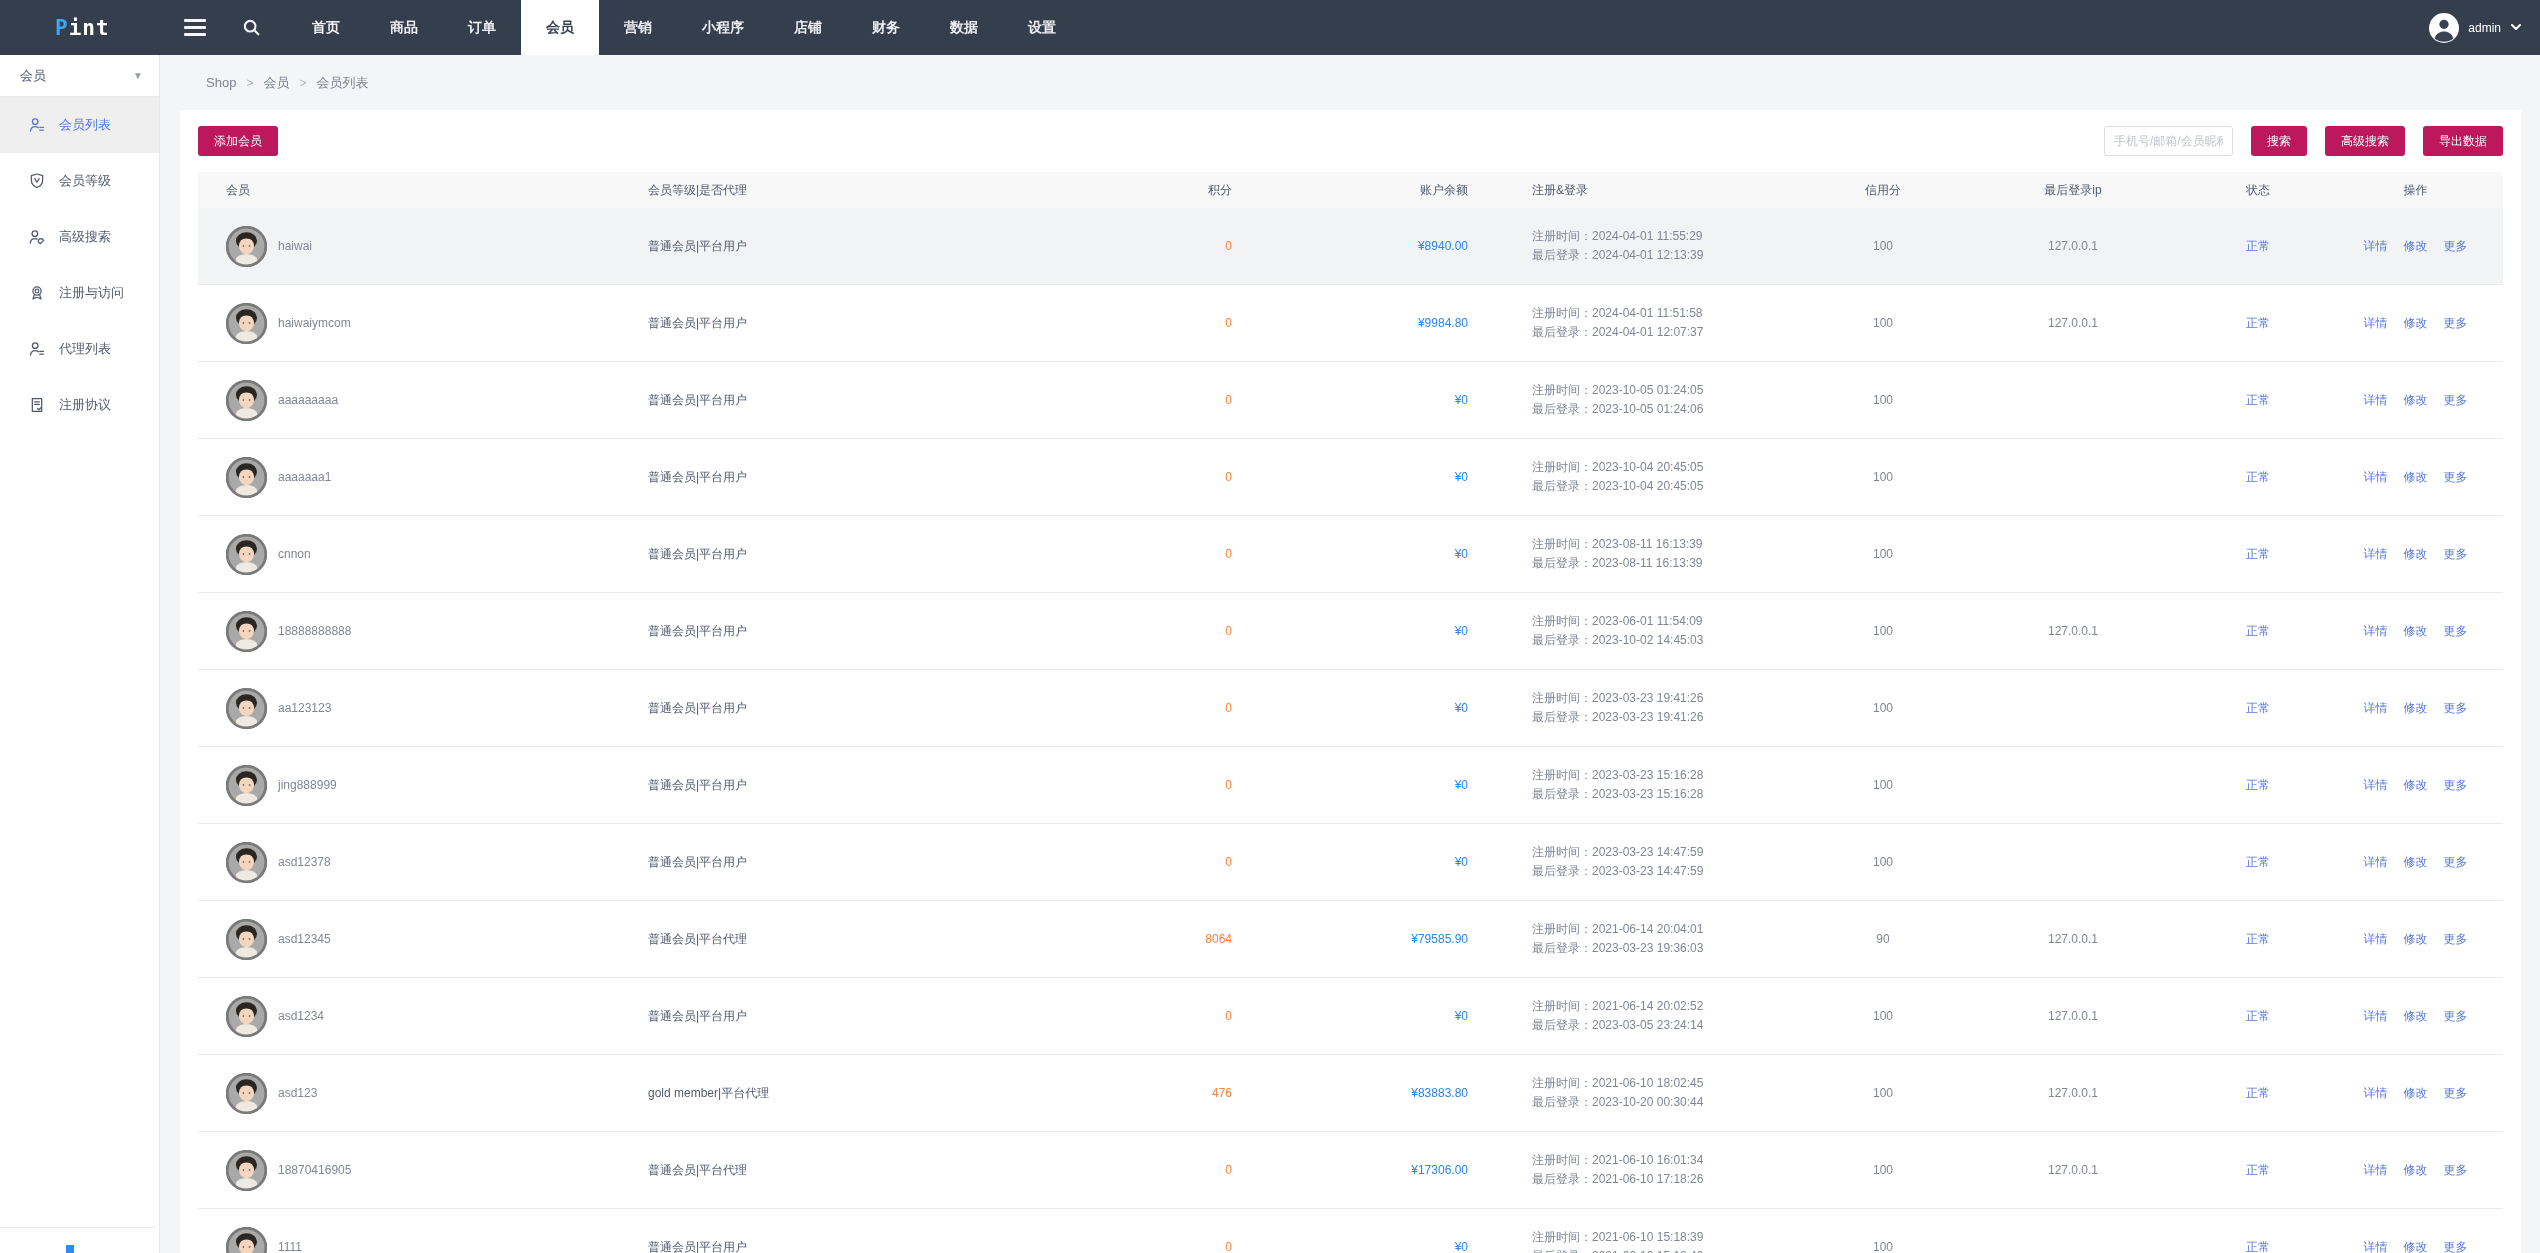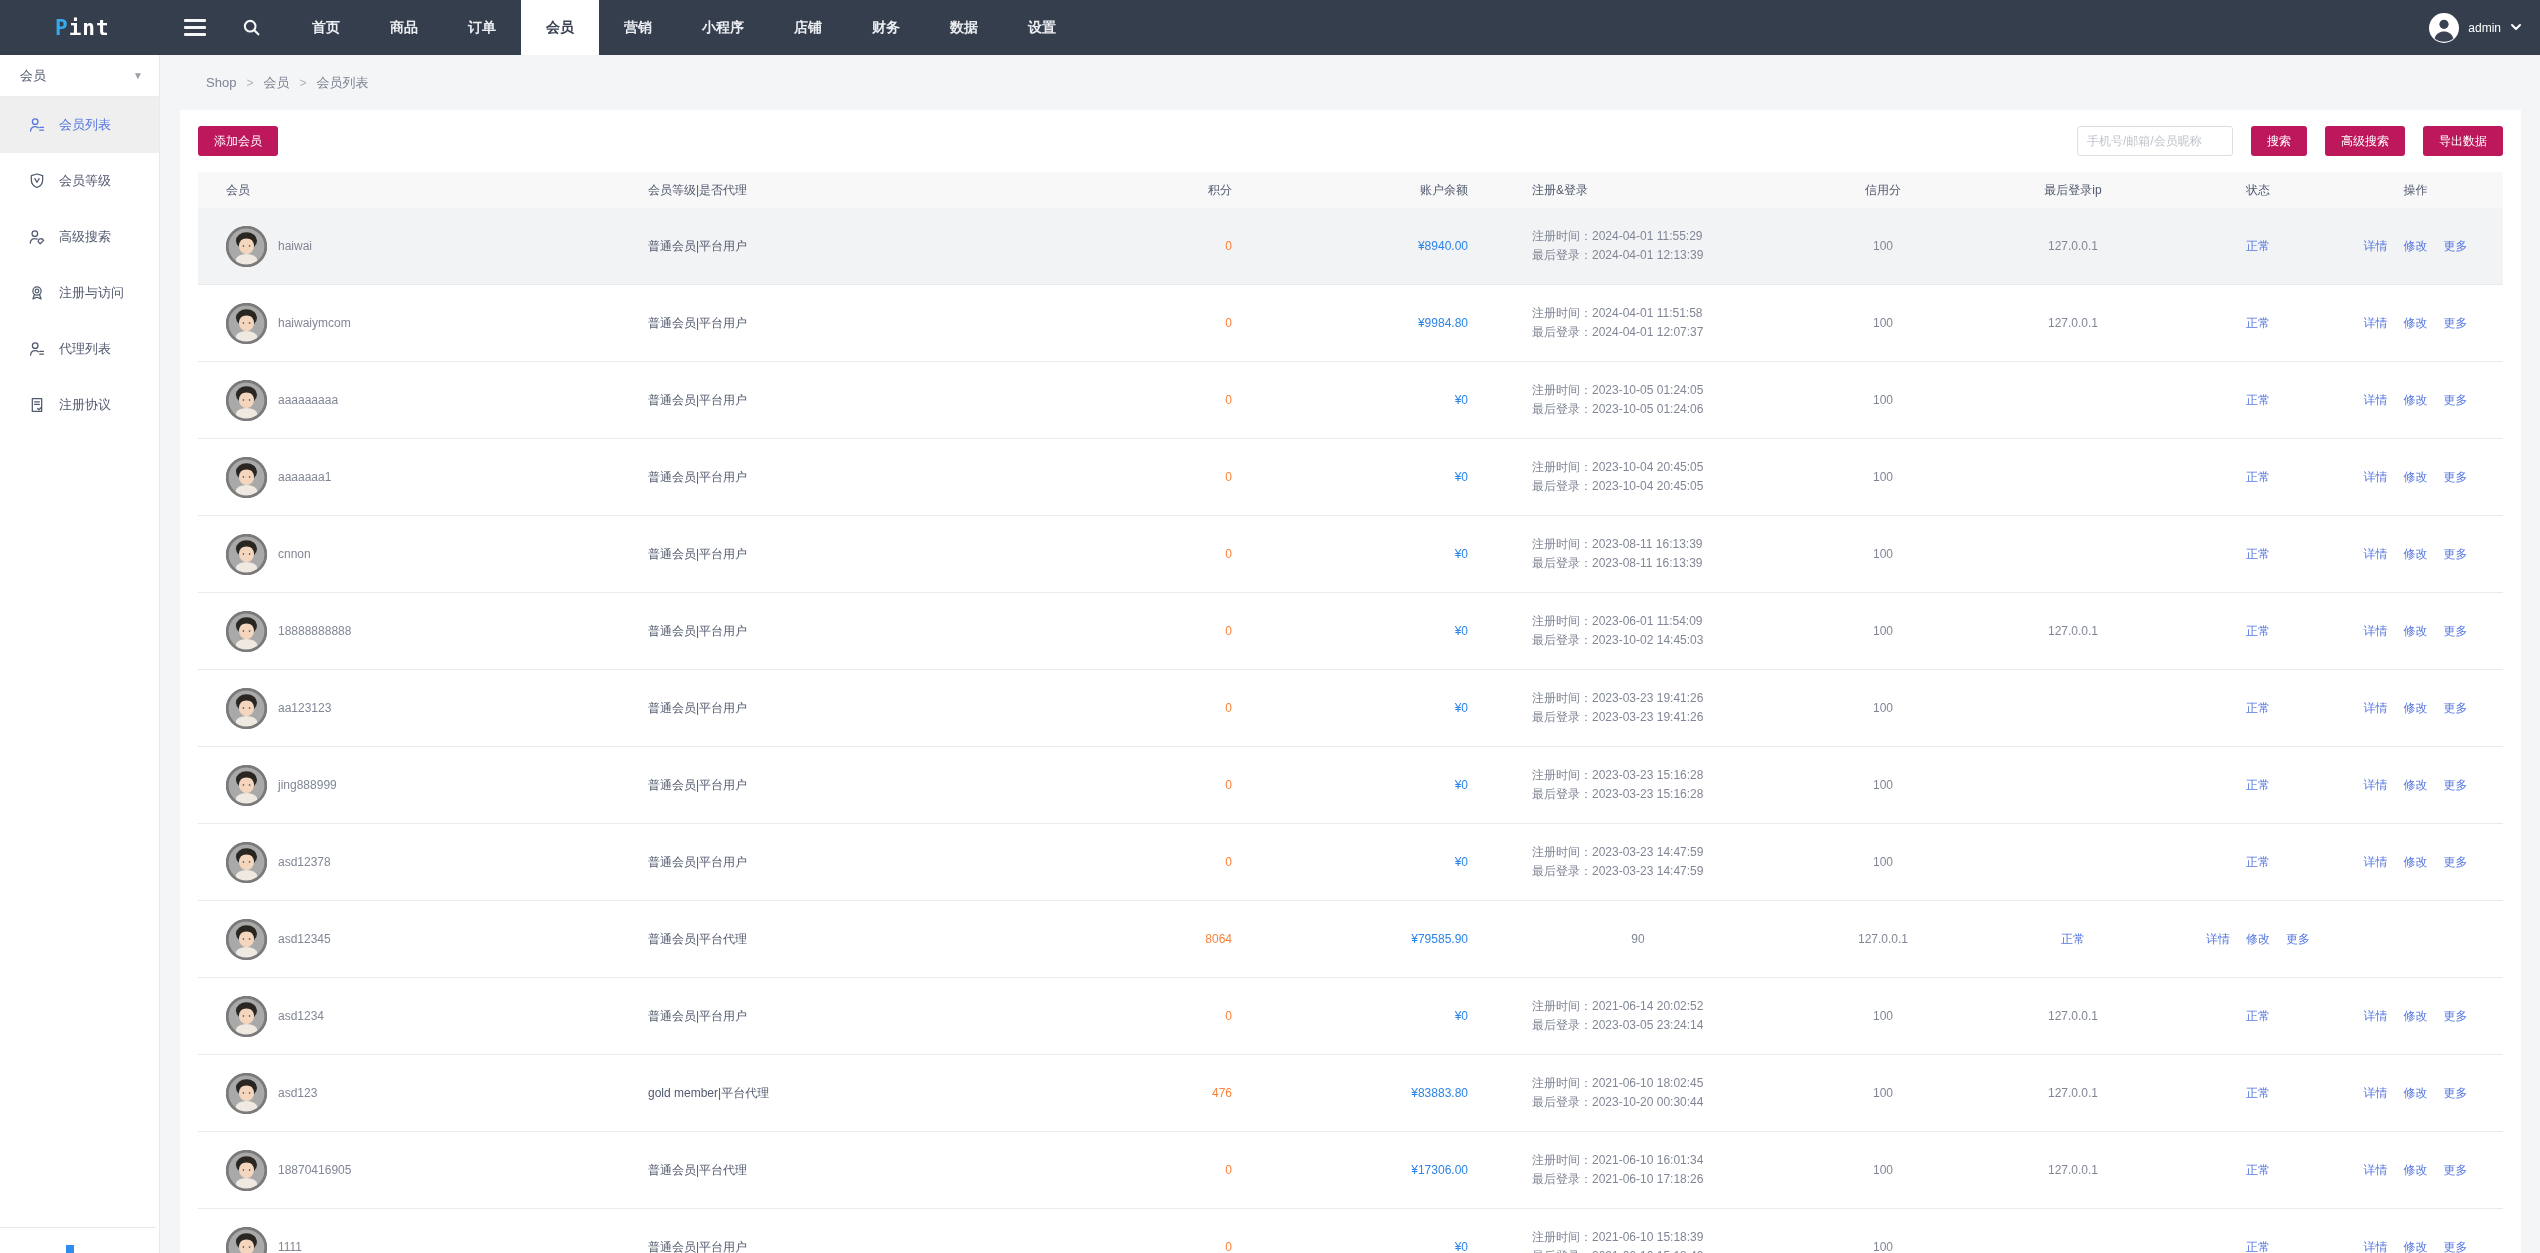--- a/index.html
+++ b/index.html
@@ -38,21 +38,21 @@
 .main { position:absolute; top:55px; left:160px; width:2380px; height:1198px; background:#f4f5f7; }
 .breadcrumb { height:55px; display:flex; align-items:center; padding-left:46px; font-size:13px; color:#7d8492; gap:10px; }
 .crumb { cursor:pointer; }
 .crumb-sep { color:#aeb3bb; font-size:12px; }
 .card { position:absolute; top:55px; left:20px; width:2341px; height:1143px; background:#ffffff; overflow:hidden; }
 
 
 .toolbar { height:62px; display:flex; align-items:center; padding:0 18px; }
 .btn { height:30px; background:#be185d; color:#ffffff; border:none; border-radius:3px; font-size:12px; padding:0 16px; cursor:pointer; font-family:inherit; white-space:nowrap; }
 .toolbar-right { margin-left:auto; display:flex; align-items:center; gap:18px; }
-.search-input { width:156px; height:30px; border:1px solid #dcdee2; border-radius:3px; padding:0 9px; font-size:12px; color:#515a6e; outline:none; font-family:inherit; background:#fff; }
+.search-input { width:129px; height:30px; border:1px solid #dcdee2; border-radius:3px; padding:0 9px; font-size:12px; color:#515a6e; outline:none; font-family:inherit; background:#fff; }
 .search-input::placeholder { color:#c0c4cc; }
 
 
 .table { padding:0 18px; }
 .grid9 { display:grid; grid-template-columns:450px 330px 254px 236px 340px 150px 230px 140px 1fr; align-items:center; }
 .thead-row { height:36px; background:#f8f8f9; color:#515a6e; font-size:12px; }
 .th,.td { display:flex; align-items:center; min-width:0; }
 .al { justify-content:flex-start; }
 .ar { justify-content:flex-end;text-align:center; }
 .ac { justify-content:center; }
@@ -536,20 +536,24 @@
           <circle cx="17" cy="19.5" r=".8" fill="#4a3c32"></circle>
           <circle cx="23" cy="19.5" r=".8" fill="#4a3c32"></circle>
           <circle cx="20" cy="20" r="18.8" fill="none" stroke="#7a7a7a" stroke-width="2.6"></circle>
         </svg>
       </span>
       <span class="mname">asd12345</span>
     </div>
     <div class="td al level">普通会员|平台代理</div>
     <div class="td ar points">8064</div>
     <div class="td ar balance">¥79585.90</div>
+    <div class="td al pl64 regcol">
+      <div class="regline"><span>注册时间：</span><span>2021-06-14 20:04:01</span></div>
+      <div class="regline"><span>最后登录：</span><span>2023-03-23 19:36:03</span></div>
+    </div>
     <div class="td ac credit">90</div>
     <div class="td ac ip">127.0.0.1</div>
     <div class="td ac status">正常</div>
     <div class="td ac ops">
       <span class="op-link">详情</span>
       <span class="op-link">修改</span>
       <span class="op-link">更多</span>
     </div>
   </div>
             <div class="trow grid9">

